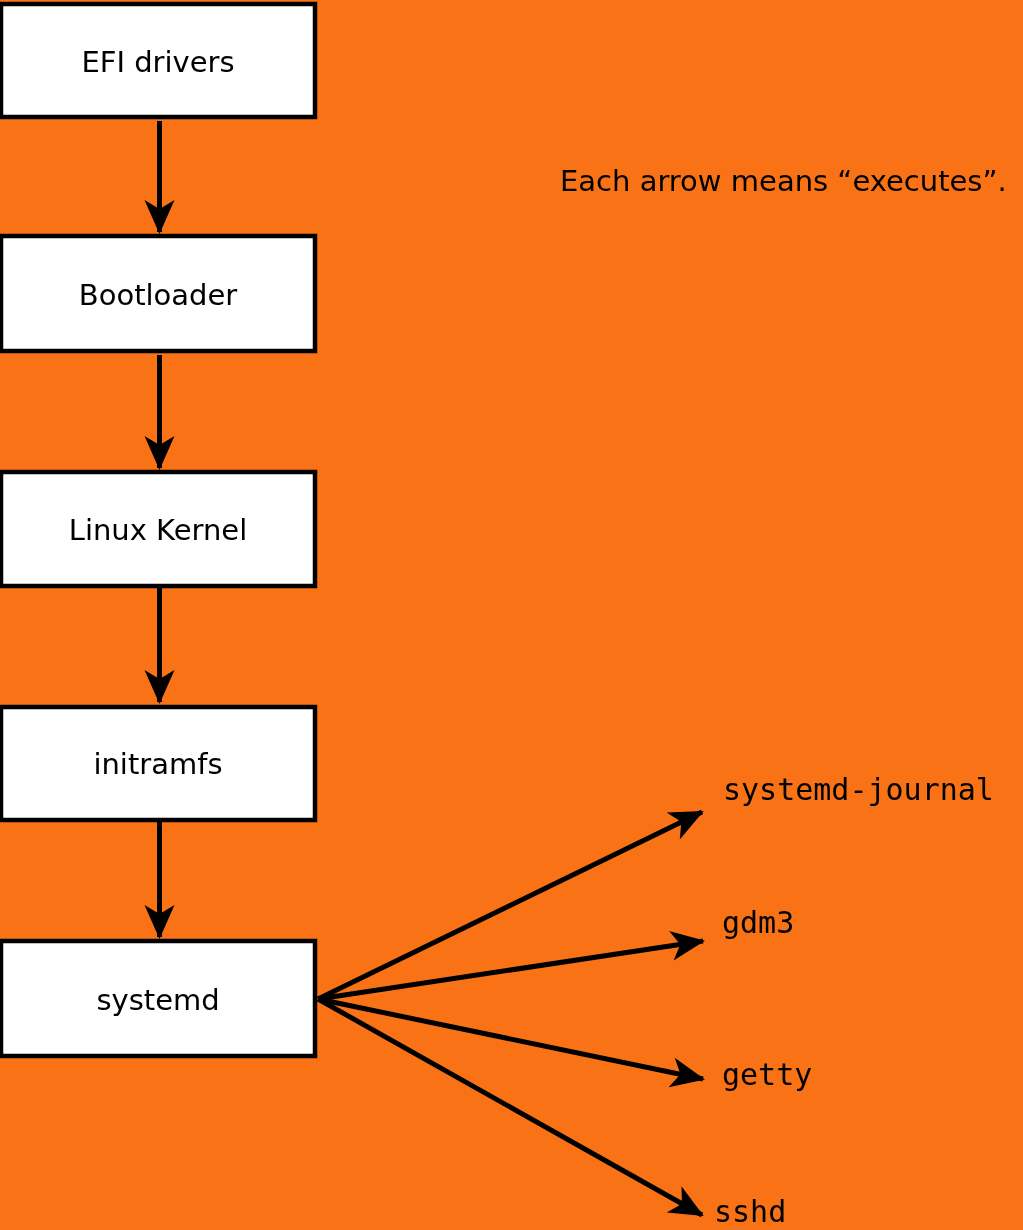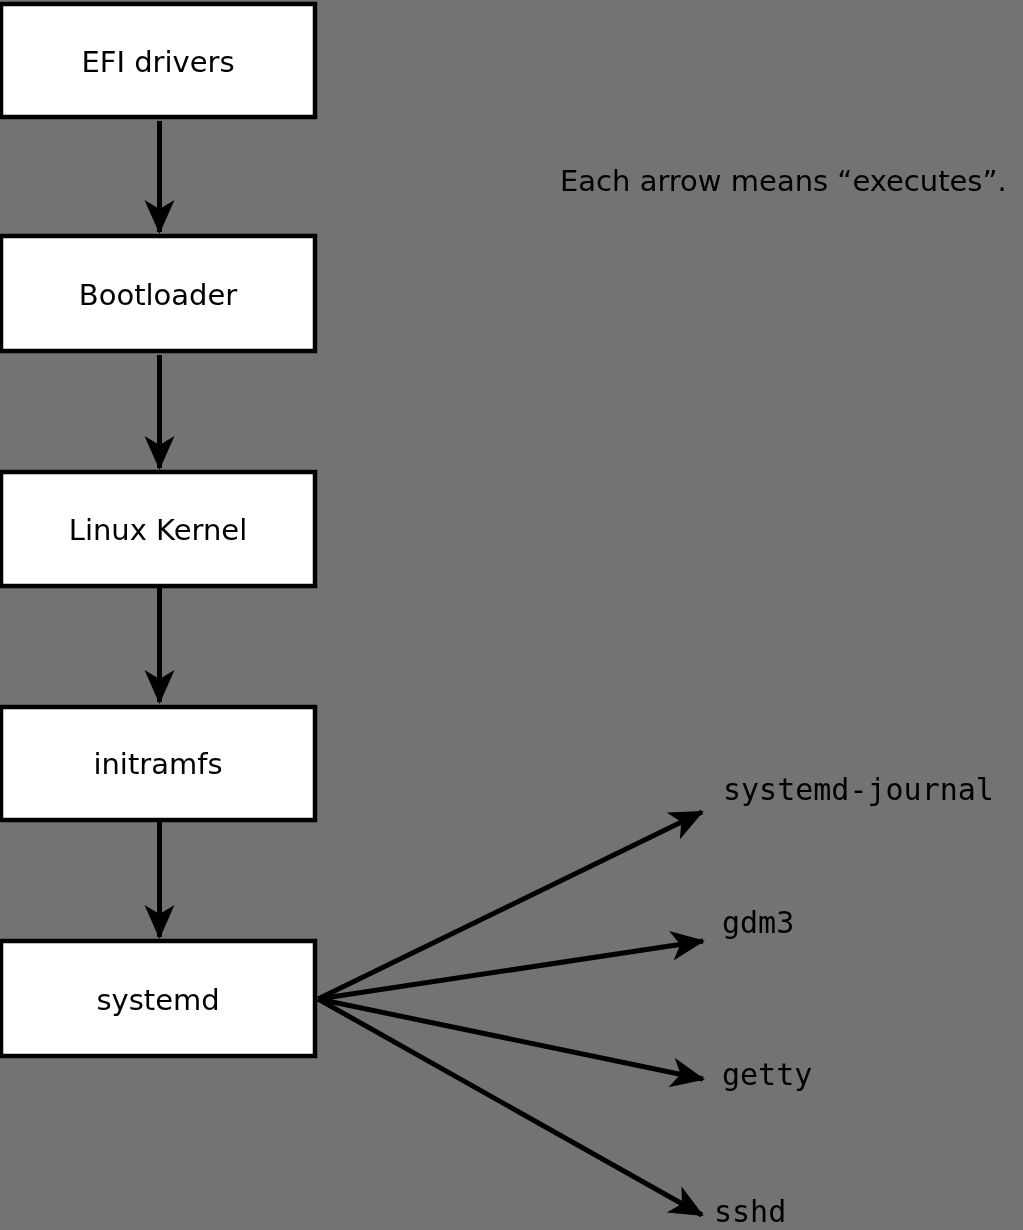--- a/index.html
+++ b/index.html
@@ -4,21 +4,21 @@
 <style>
   html, body {
     margin: 0;
     padding: 0;
     background: #ffffff;
   }
   .canvas {
     position: relative;
     width: 1023px;
     height: 1230px;
-    background: #737373;
+    background: #f97316;
     overflow: hidden;
   }
   svg { display: block; }
   marker { overflow: visible; }
   .node-rect {
     fill: #ffffff;
     stroke: #000000;
     stroke-width: 4.5px;
   }
   .edge {

